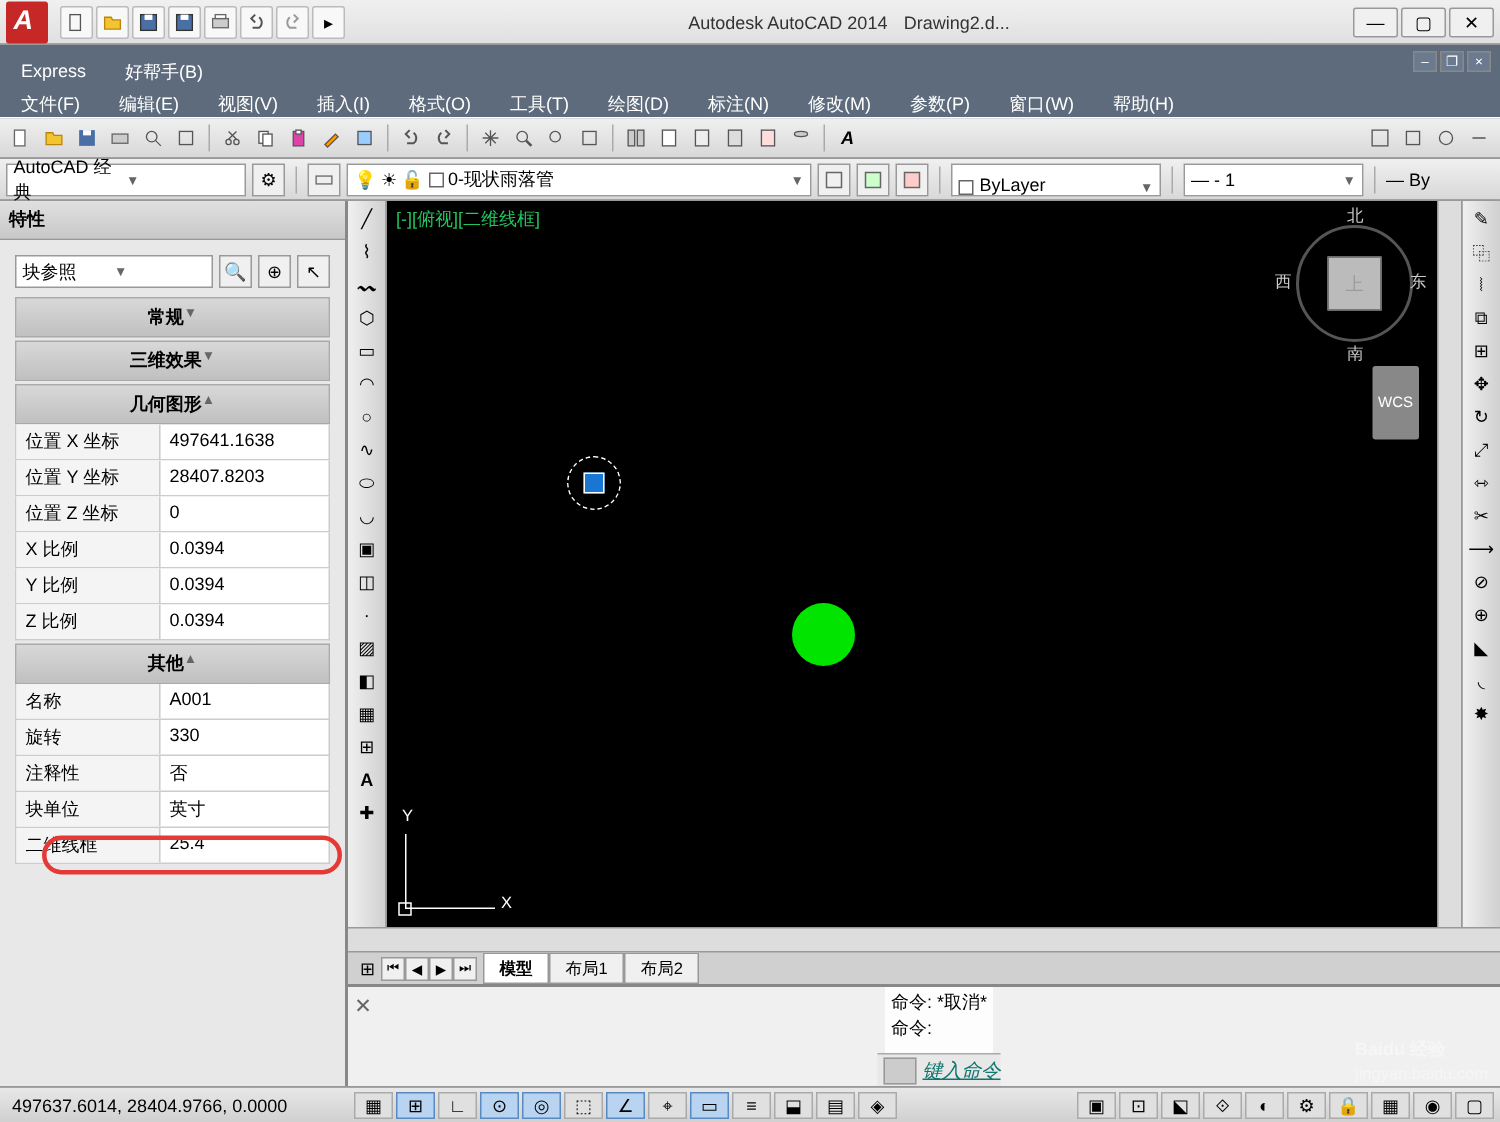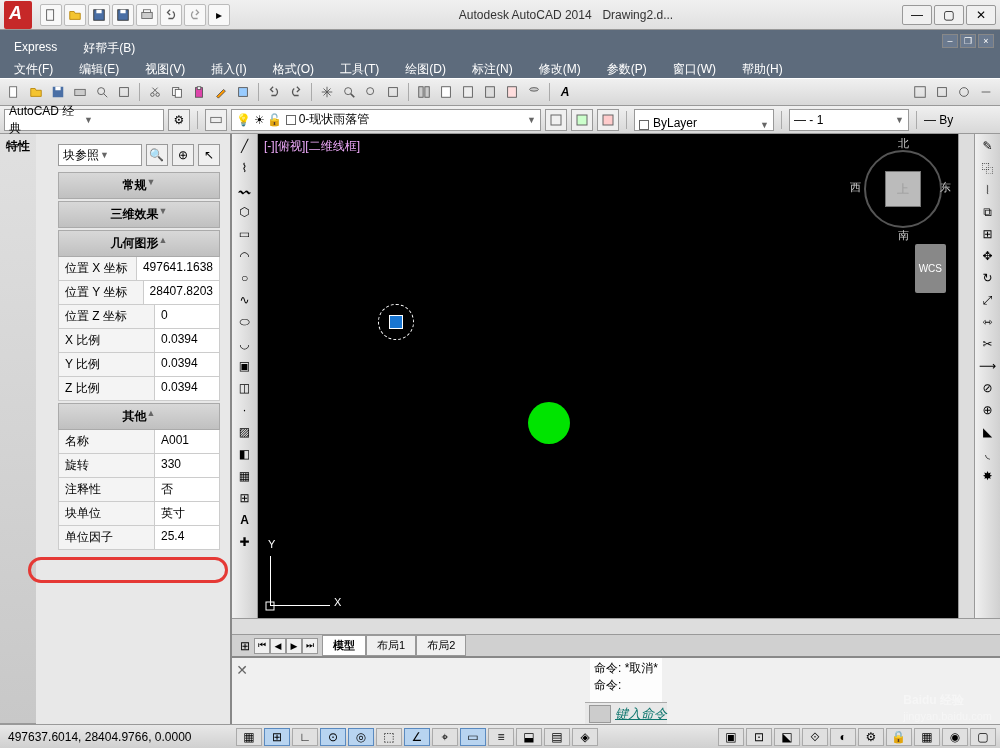--- a/index.html
+++ b/index.html
@@ -34,40 +34,40 @@
 .workspace-combo { width: 160px; height: 22px; border: 1px solid #999; background: #fff; display: flex; align-items: center; padding: 0 4px; cursor: pointer; }
 .workspace-combo span { flex: 1; }
 .layer-combo { width: 310px; height: 22px; border: 1px solid #999; background: #fff; display: flex; align-items: center; padding: 0 4px; cursor: pointer; gap: 3px; }
 .layer-combo span.layer-name { flex: 1; }
 .props-combo { width: 140px; height: 22px; border: 1px solid #999; background: #fff; display: flex; align-items: flex-end; padding: 0 4px; cursor: pointer; }
 .lt-combo { width: 120px; height: 22px; border: 1px solid #999; background: #fff; display: flex; align-items: center; padding: 0 4px; cursor: pointer; justify-content: center; }
 .sq-icon { width: 10px; height: 10px; border: 1px solid #666; display: inline-block; }
 
 
 .main { display: flex; height: 590px; }
-.props-panel { width: 232px; background: #e8e8e8; border-right: 2px solid #888; display: flex; flex-direction: row; gap: 12px; }
+.props-panel { width: 232px; background: #e8e8e8; border-right: 2px solid #888; display: flex; flex-direction: column; }
 .props-title { background: linear-gradient(#e0e0e0, #c8c8c8); padding: 4px 6px; font-weight: bold; border-bottom: 1px solid #999; }
 .props-body { padding: 10px; flex: 1; overflow: auto; }
 .obj-selector { display: flex; gap: 4px; margin-bottom: 6px; }
 .obj-combo { flex: 1; height: 22px; border: 1px solid #999; background: #fff; display: flex; align-items: center; padding: 0 4px; cursor: pointer; }
 .obj-combo span { flex: 1; }
 .mini-btn { width: 22px; height: 22px; border: 1px solid #999; background: #f0f0f0; cursor: pointer; display: flex; align-items: center; justify-content: center; }
 .cat-header { background: linear-gradient(#d8d8d8, #c0c0c0); padding: 4px 6px; border: 1px solid #aaa; font-weight: bold; display: flex; justify-content: center; cursor: pointer; margin-top: 2px; }
 .prop-row { display: flex; border: 1px solid #ccc; border-top: none; background: #fff; }
 .prop-label { width: 96px; padding: 3px 6px; border-right: 1px solid #ccc; background: #f4f4f4; }
 .prop-value { flex: 1; padding: 3px 6px; }
 .highlight-ring { position: absolute; border: 3px solid #e53935; border-radius: 14px; pointer-events: none; }
 
 
 .draw-wrap { flex: 1; display: flex; flex-direction: column; background: #888; position: relative; }
 .draw-area { flex: 1; display: flex; }
 .vtool { width: 26px; background: linear-gradient(90deg, #f0f0f0, #d0d0d0); border-right: 1px solid #999; display: flex; flex-direction: column; align-items: center; padding: 2px 0; gap: 2px; }
 .vtool .tb-btn { width: 22px; height: 20px; }
 .canvas { flex: 1; background: #000; position: relative; overflow: hidden; }
-.view-label { position: absolute; top: 4px; left: 6px; color: #f0abfc; font-size: 12px; }
+.view-label { position: absolute; top: 4px; left: 6px; color: #22c55e; font-size: 12px; }
 .grip { position: absolute; width: 14px; height: 14px; background: #1976d2; border: 1px solid #fff; }
 .grip-circle { position: absolute; border: 1px dashed #fff; border-radius: 50%; }
 .green-circle { position: absolute; width: 42px; height: 42px; background: #00e400; border-radius: 50%; }
 .ucs { position: absolute; left: 12px; bottom: 12px; }
 .ucs-y { position: absolute; left: 0; bottom: 0; width: 1px; height: 50px; background: #fff; }
 .ucs-x { position: absolute; left: 0; bottom: 0; width: 60px; height: 1px; background: #fff; }
 .ucs-lbl { position: absolute; color: #fff; font-size: 11px; }
 .viewcube-wrap { position: absolute; right: 10px; top: 6px; width: 90px; height: 100px; }
 .vc-ring { position: absolute; width: 78px; height: 78px; border: 2px solid #555; border-radius: 50%; left: 6px; top: 10px; }
 .vc-cube { position: absolute; width: 36px; height: 36px; background: #bbb; border: 1px solid #777; left: 27px; top: 31px; display: flex; align-items: center; justify-content: center; color: #555; font-size: 9px; }
@@ -458,21 +458,21 @@
           </div>
           <div class="prop-row">
             <div class="prop-label">注释性</div>
             <div class="prop-value">否</div>
           </div>
           <div class="prop-row">
             <div class="prop-label">块单位</div>
             <div class="prop-value">英寸</div>
           </div>
           <div class="prop-row">
-            <div class="prop-label">单位因子</div>
+            <div class="prop-label">二维线框</div>
             <div class="prop-value">25.4</div>
           </div>
         </div>
     </div>
   </div>
 
   <div class="draw-wrap">
     <div class="draw-area">
       <div class="vtool">
         <div class="tb-btn">╱</div>

